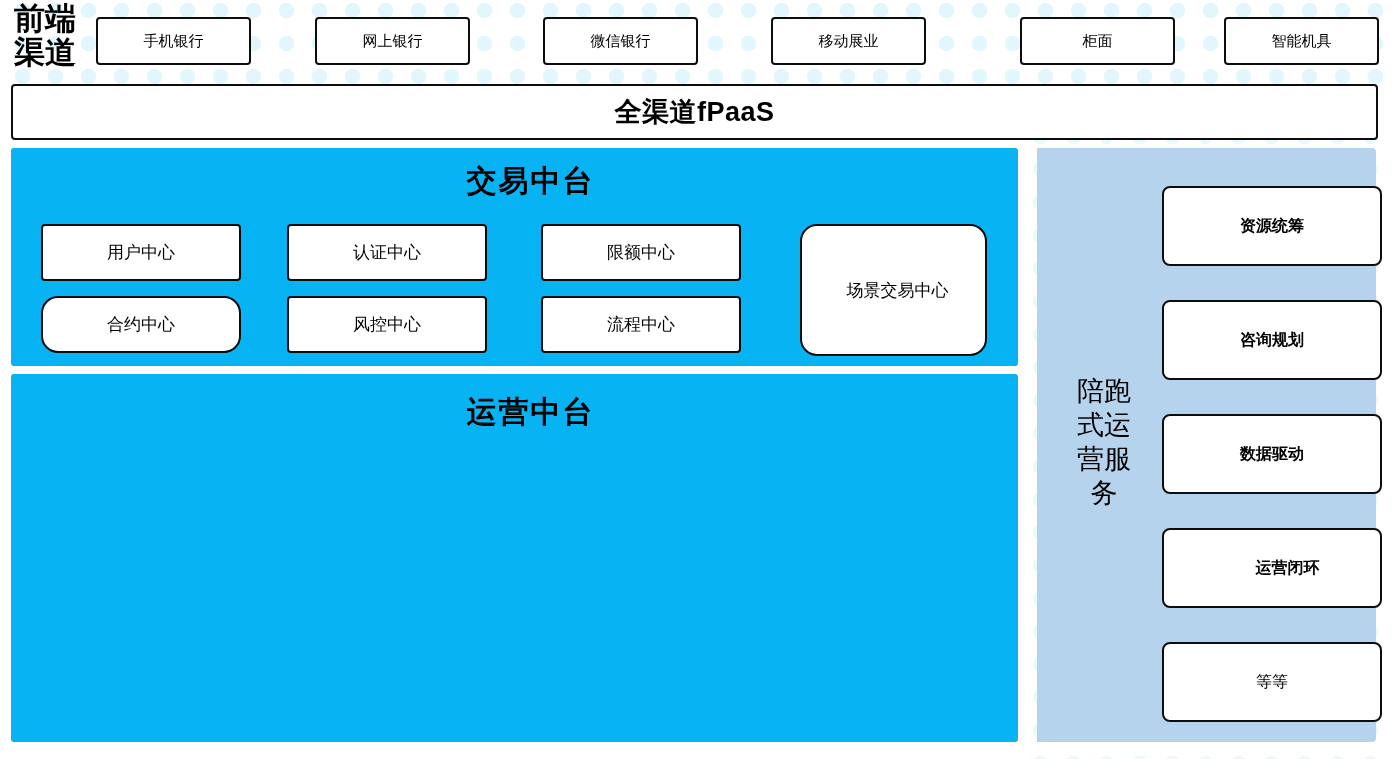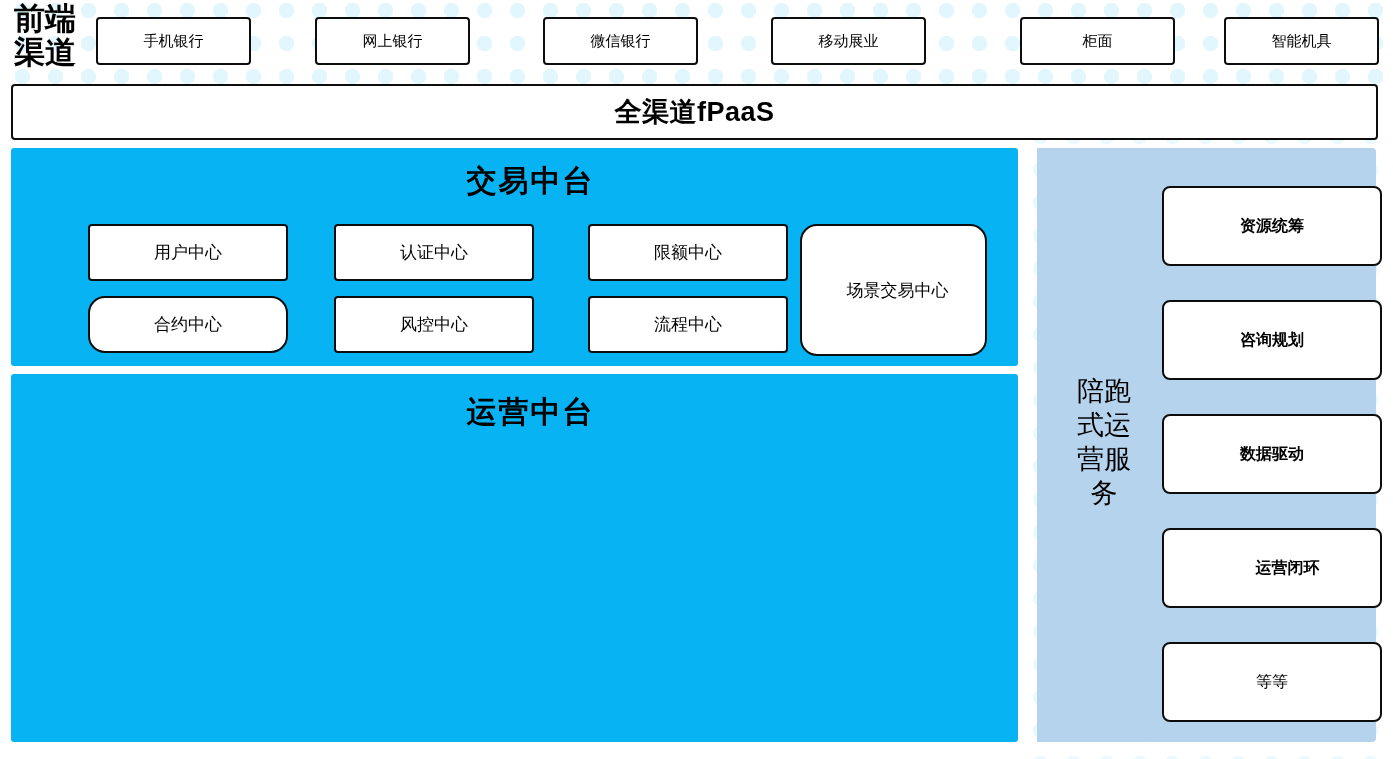--- a/index.html
+++ b/index.html
@@ -55,21 +55,21 @@
     font-size:27px;font-weight:bold;letter-spacing:.5px;
   }
 
   
   .cyan{background:#07b3f3;position:absolute;z-index:2;}
   .panel-title{
     position:absolute;left:16px;width:100%;text-align:center;
     font-size:30px;font-weight:bold;color:#000000;letter-spacing:2px;
   }
 
-  .ctr{height:57px;font-size:17px;margin-left:47px;}
+  .ctr{height:57px;font-size:17px;}
 
   
   .opcol{
     position:absolute;top:437px;width:136px;height:196px;
     background:#fff;border:2.5px solid #0d0d0d;border-radius:13px;
     box-sizing:border-box;
     display:flex;flex-direction:column;align-items:center;
   }
   .opcol .ttl{font-size:17px;margin-top:7px;margin-bottom:5px;}
   .opcol .item{

